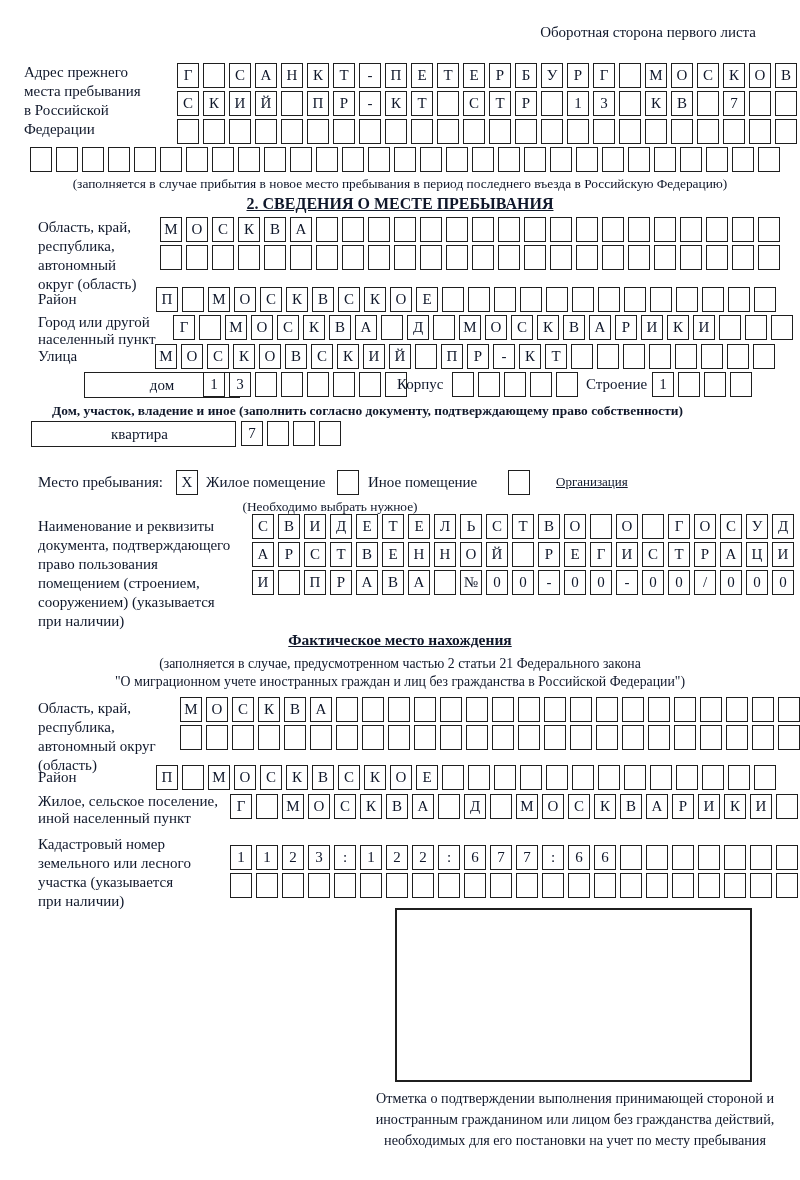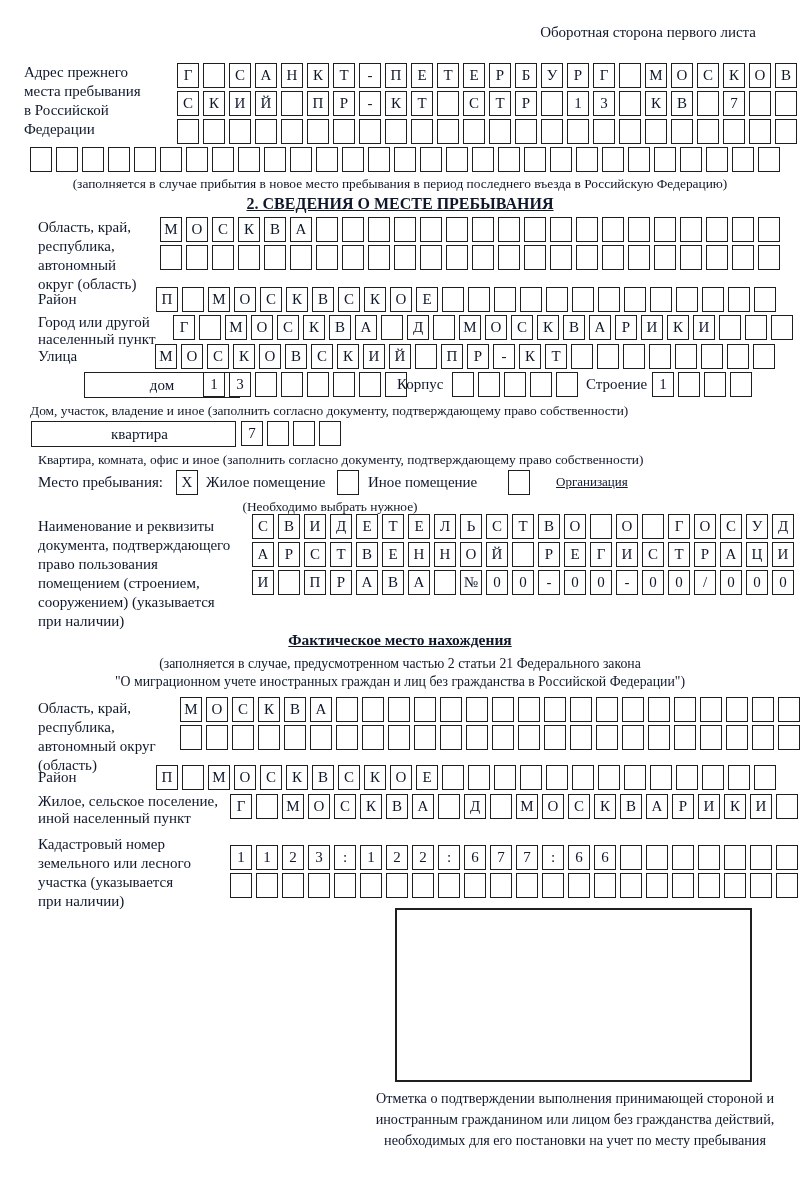--- a/index.html
+++ b/index.html
@@ -325,32 +325,31 @@
       <span class="cbox"></span>
       <span class="cbox"></span>
     </div>
   <div class="abs" style="top:376px;left:586px;font-size:15px;">Строение</div>
   <div class="abs row" style="top:372px;left:652px;">
       <span class="cbox">1</span>
       <span class="cbox"></span>
       <span class="cbox"></span>
       <span class="cbox"></span>
     </div>
-  <div class="abs cap" style="top:403px;left:30px;width:740px;">Дом, участок, владение и иное (заполнить согласно документу, подтверждающему право собственности)</div>
+  <div class="abs cap" style="top:403px;left:52px;width:740px;font-weight:bold;">Дом, участок, владение и иное (заполнить согласно документу, подтверждающему право собственности)</div>
 
   <div class="abs wbox" style="top:421px;left:31px;width:205px;padding-left:12px;">
     <span>квартира</span>
   </div>
   <div class="abs row" style="top:421px;left:241px;">
       <span class="cbox">7</span>
       <span class="cbox"></span>
       <span class="cbox"></span>
       <span class="cbox"></span>
     </div>
-  <div class="abs cap" style="top:452px;left:38px;width:740px;">Квартира, комната, офис и иное (заполнить согласно документу, подтверждающему право собственности)</div>
 
   <div class="abs" style="top:474px;left:38px;font-size:15px;">Место пребывания:</div>
   <div class="abs cbox" style="top:470px;left:176px;">X</div>
   <div class="abs" style="top:474px;left:206px;font-size:15px;">Жилое помещение</div>
   <div class="abs cbox" style="top:470px;left:337px;"></div>
   <div class="abs" style="top:474px;left:368px;font-size:15px;">Иное помещение</div>
   <div class="abs cbox" style="top:470px;left:508px;"></div>
   <div class="abs" style="top:474px;left:556px;font-size:13px;text-decoration:underline;">Организация</div>
   <div class="abs cap" style="top:499px;left:0;width:660px;text-align:center;">(Необходимо выбрать нужное)</div>
 

